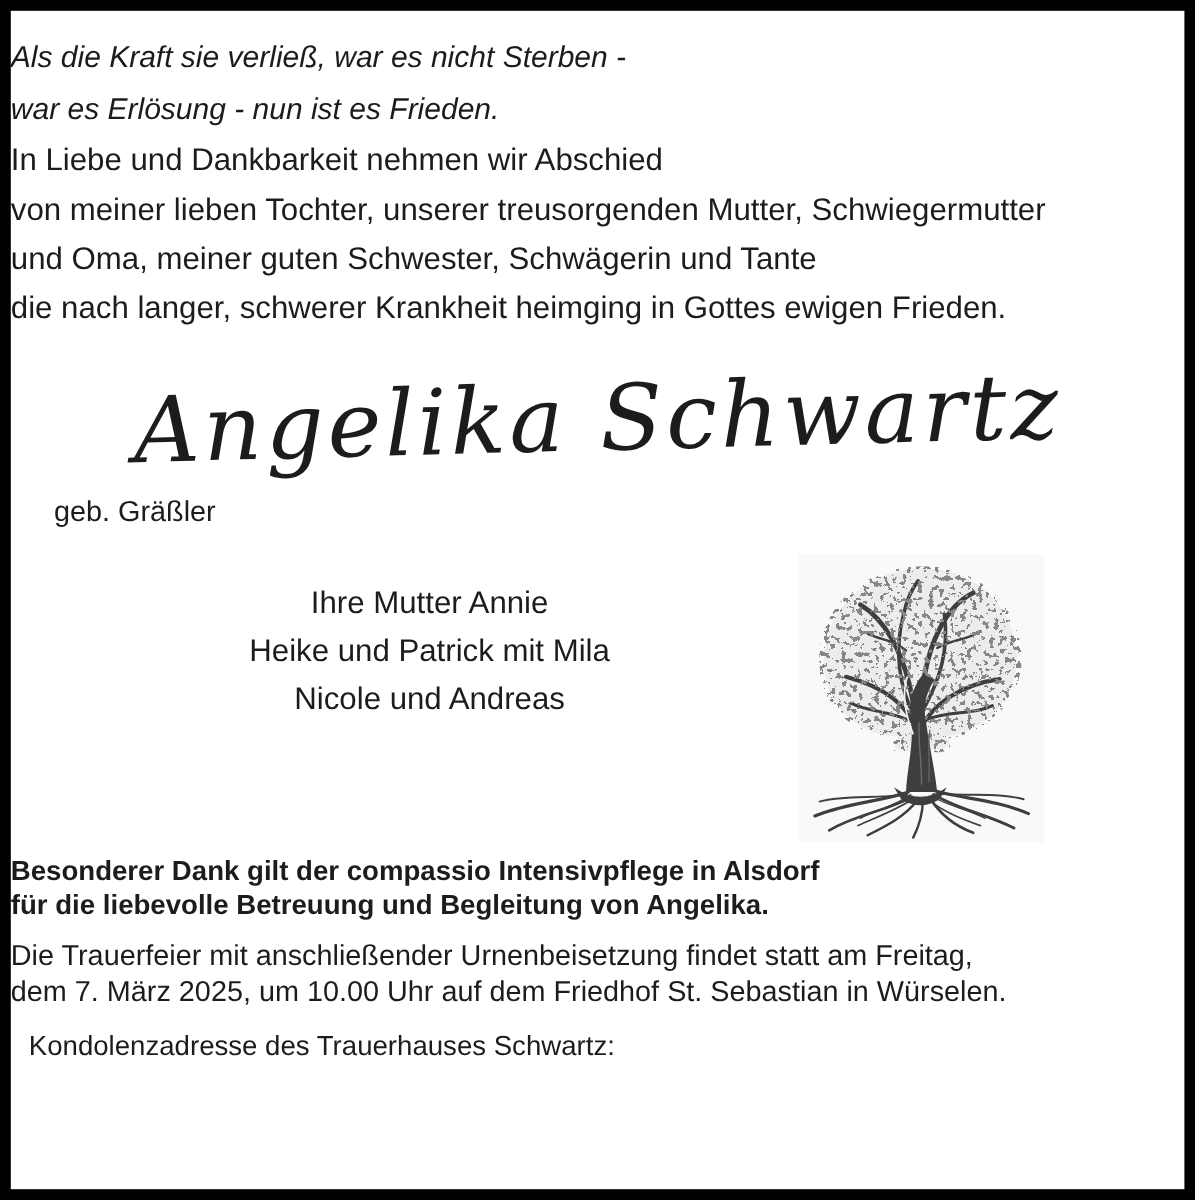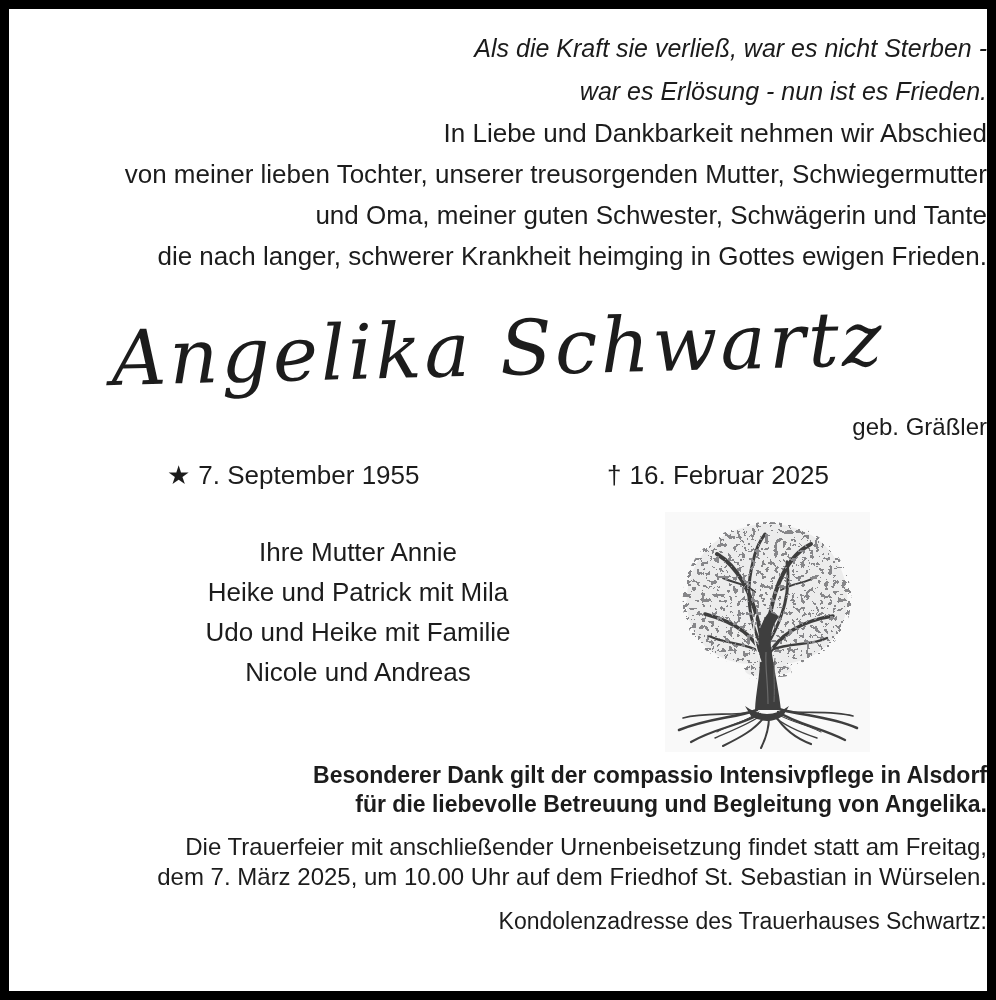--- a/index.html
+++ b/index.html
@@ -7,21 +7,21 @@
   .sheet{
     position:relative;
     width:996px;height:1000px;
     box-sizing:border-box;
     border:9px solid #000000;
     background:#ffffff;
     font-family:"Liberation Sans", sans-serif;
     color:#1c1c1c;
     overflow:hidden;
   }
-  .center{text-align:right;}
+  .center{text-align:left;}
   .quote{
     margin-top:18px;
     font-size:25px;
     font-style:italic;
     line-height:43px;
     color:#1b1b1b;
   }
   .intro{
     font-size:26px;
     line-height:41px;
@@ -34,20 +34,21 @@
     font-size:76px;
     line-height:124px;
     letter-spacing:3px;
     text-align:center;
     transform:rotate(-1.5deg);
   }
   .maiden{
     margin-top:2px;
     font-size:24px;
     line-height:28px;
+    margin-left:36px;
   }
   .dates{
     margin-top:18px;
     display:flex;
     justify-content:space-between;
     padding:0 158px;
     font-size:26px;
     line-height:32px;
   }
   .date-item{white-space:nowrap;}
@@ -104,34 +105,25 @@
     <div>In Liebe und Dankbarkeit nehmen wir Abschied</div>
     <div>von meiner lieben Tochter, unserer treusorgenden Mutter, Schwiegermutter</div>
     <div>und Oma, meiner guten Schwester, Schwägerin und Tante</div>
     <div>die nach langer, schwerer Krankheit heimging in Gottes ewigen Frieden.</div>
   </div>
 
   <h1 class="name">Angelika Schwartz</h1>
 
   <div class="maiden center">geb. Gräßler</div>
 
-  <div class="dates">
-    <div class="date-item">
-      <span class="sym">★</span><span>7. September 1955</span>
-    </div>
-    <div class="date-item">
-      <span class="sym">†</span><span>16. Februar 2025</span>
-    </div>
-  </div>
 
   <div class="middle">
     <div class="mourners">
         <div>Ihre Mutter Annie</div>
         <div>Heike und Patrick mit Mila</div>
-        <div>Udo und Heike mit Familie</div>
         <div>Nicole und Andreas</div>
       </div>
     <div class="tree-box">
       <svg viewBox="0 0 205 240" xmlns="http://www.w3.org/2000/svg">
         <defs>
           <filter id="fol" x="-10%" y="-10%" width="120%" height="120%">
             <feTurbulence type="fractalNoise" baseFrequency="0.22" numOctaves="3" seed="8" result="n"></feTurbulence>
             <feComponentTransfer in="n" result="t">
               <feFuncA type="discrete" tableValues="0 0 0 1 1"></feFuncA>
             </feComponentTransfer>

